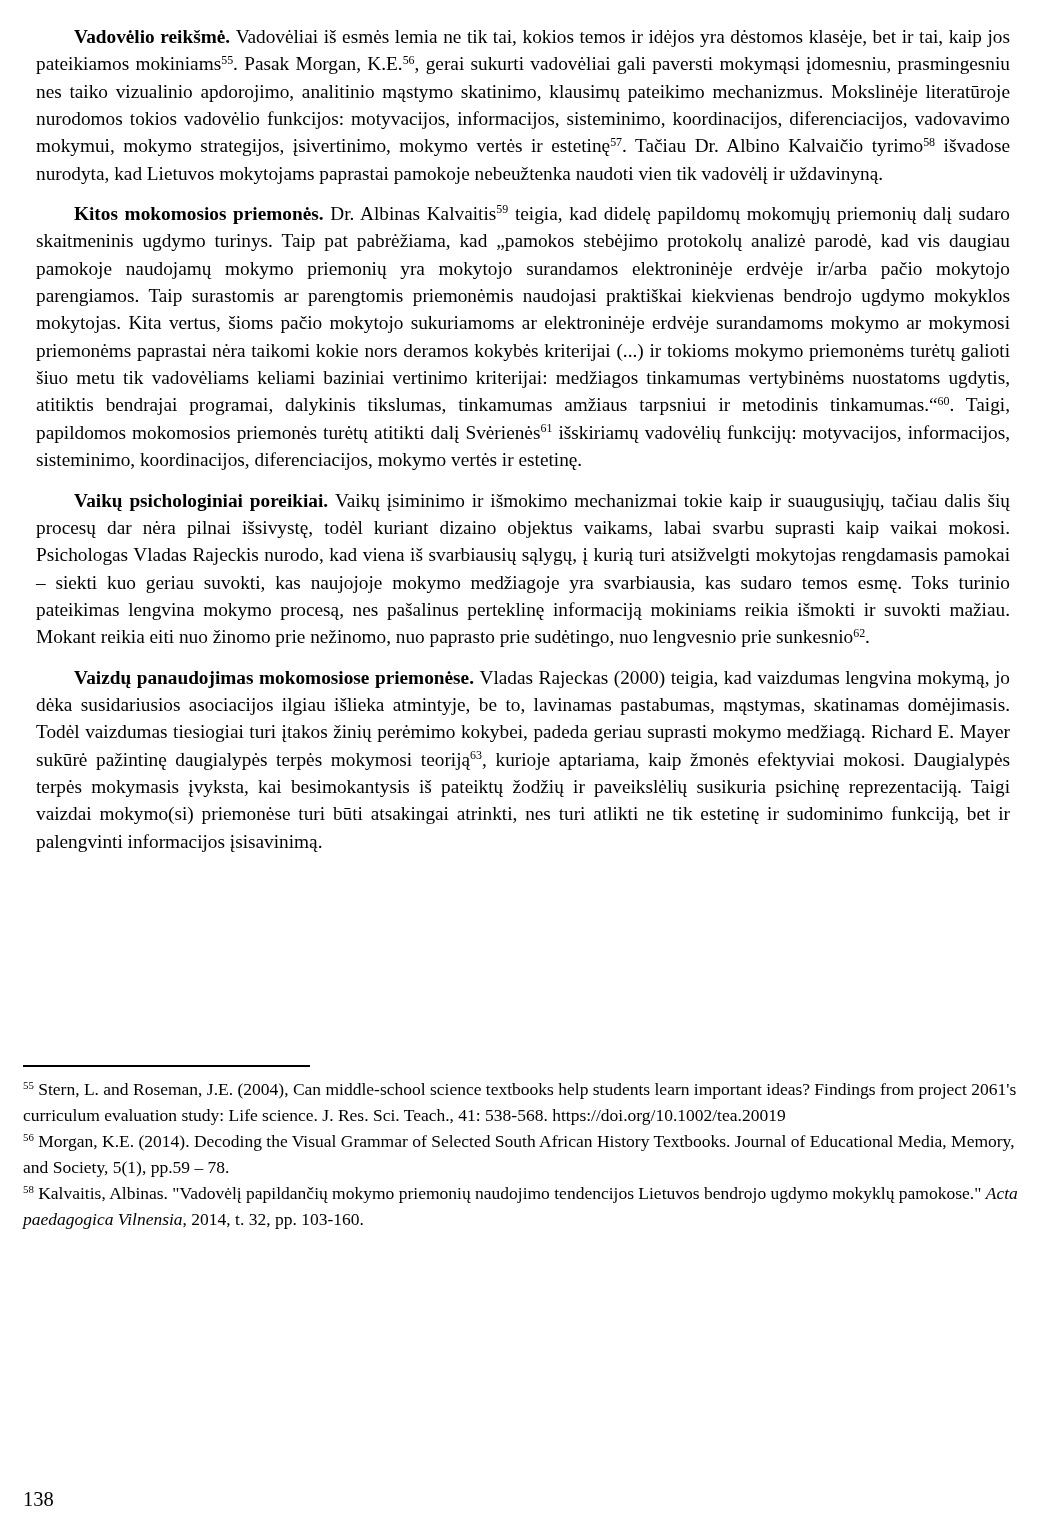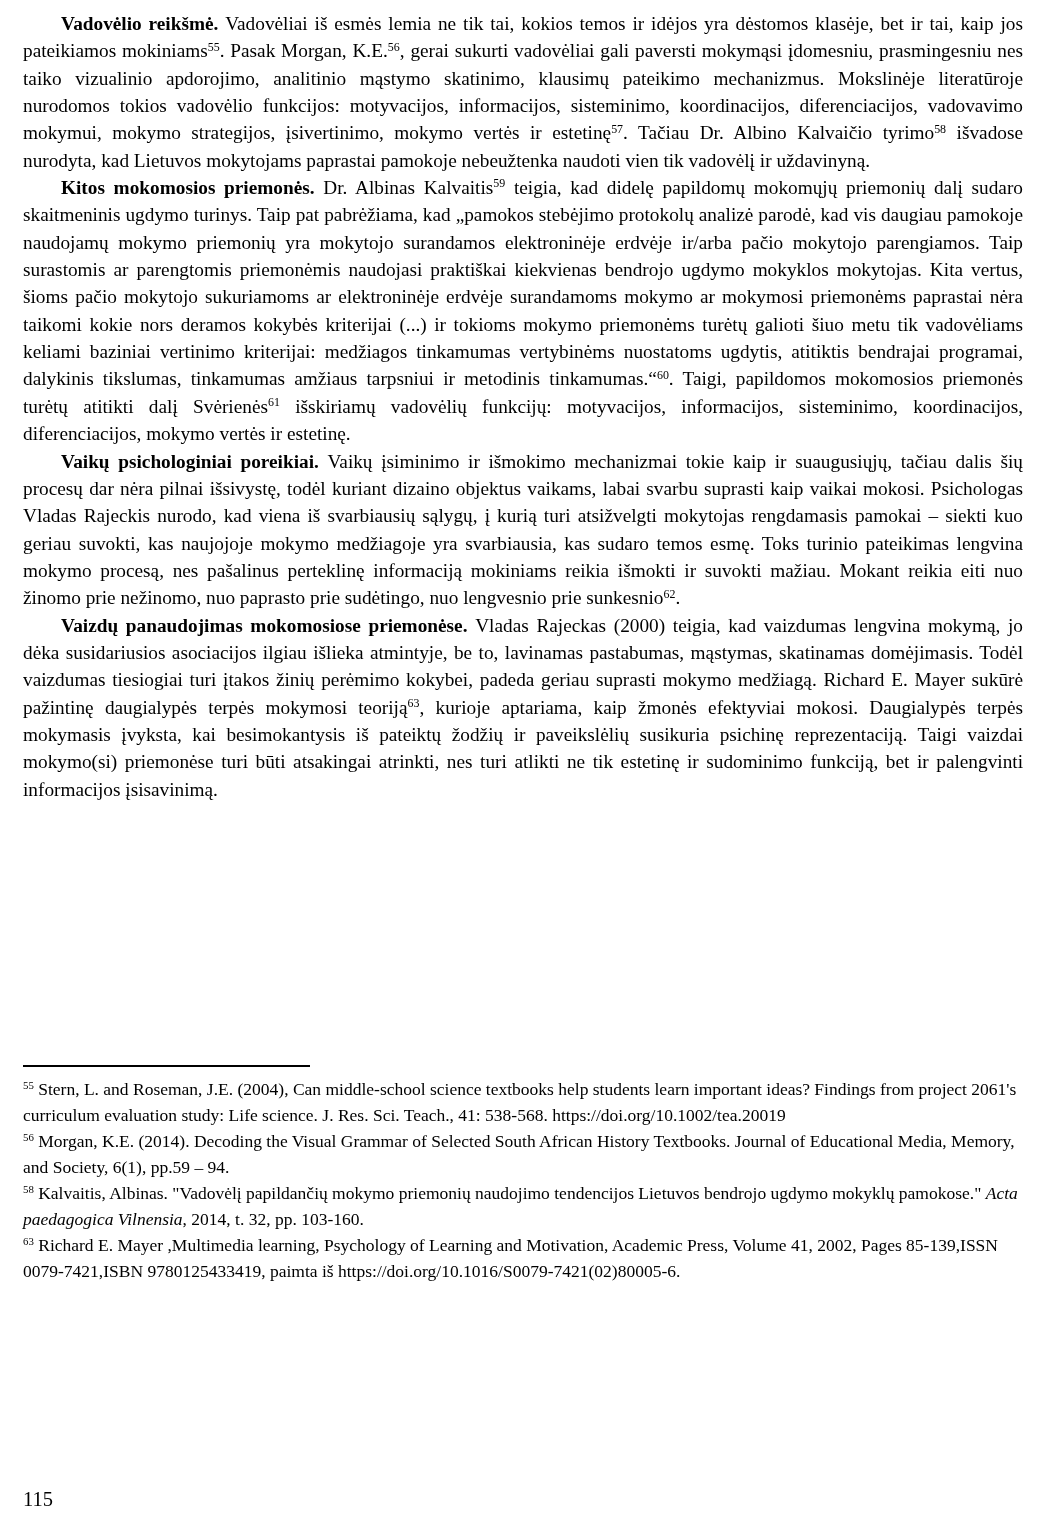--- a/index.html
+++ b/index.html
@@ -14,21 +14,21 @@
   }
   .body-text {
     position: absolute;
     left: 23px;
     right: 23px;
     top: 10px;
     font-size: 19.3px;
     line-height: 27.35px;
     text-align: justify;
   }
-  .para { margin: 0; text-indent: 38px; }
+  .para { margin: 13px; text-indent: 38px; }
   .b { font-weight: bold; }
   .i { font-style: italic; }
   sup.sup {
     font-size: 62%;
     line-height: 0;
     vertical-align: baseline;
     position: relative;
     top: -0.55em;
   }
   .fn-separator {
@@ -63,18 +63,17 @@
 <main class="page">
   <section class="body-text" id="body-text">
       <p class="para"><span class="b">Vadovėlio reikšmė. </span><span>Vadovėliai iš esmės lemia ne tik tai, kokios temos ir idėjos yra dėstomos klasėje, bet ir tai, kaip jos pateikiamos mokiniams</span><sup class="sup">55</sup><span>. Pasak Morgan, K.E.</span><sup class="sup">56</sup><span>, gerai sukurti vadovėliai gali paversti mokymąsi įdomesniu, prasmingesniu nes taiko vizualinio apdorojimo, analitinio mąstymo skatinimo, klausimų pateikimo mechanizmus. Mokslinėje literatūroje nurodomos tokios vadovėlio funkcijos: motyvacijos, informacijos, sisteminimo, koordinacijos, diferenciacijos, vadovavimo mokymui, mokymo strategijos, įsivertinimo, mokymo vertės ir estetinę</span><sup class="sup">57</sup><span>. Tačiau Dr. Albino Kalvaičio tyrimo</span><sup class="sup">58</sup><span> išvadose nurodyta, kad Lietuvos mokytojams paprastai pamokoje nebeužtenka naudoti vien tik vadovėlį ir uždavinyną.</span></p>
       <p class="para"><span class="b">Kitos mokomosios priemonės. </span><span>Dr. Albinas Kalvaitis</span><sup class="sup">59</sup><span> teigia, kad didelę papildomų mokomųjų priemonių dalį sudaro skaitmeninis ugdymo turinys. Taip pat pabrėžiama, kad „pamokos stebėjimo protokolų analizė parodė, kad vis daugiau pamokoje naudojamų mokymo priemonių yra mokytojo surandamos elektroninėje erdvėje ir/arba pačio mokytojo parengiamos. Taip surastomis ar parengtomis priemonėmis naudojasi praktiškai kiekvienas bendrojo ugdymo mokyklos mokytojas. Kita vertus, šioms pačio mokytojo sukuriamoms ar elektroninėje erdvėje surandamoms mokymo ar mokymosi priemonėms paprastai nėra taikomi kokie nors deramos kokybės kriterijai (...) ir tokioms mokymo priemonėms turėtų galioti šiuo metu tik vadovėliams keliami baziniai vertinimo kriterijai: medžiagos tinkamumas vertybinėms nuostatoms ugdytis, atitiktis bendrajai programai, dalykinis tikslumas, tinkamumas amžiaus tarpsniui ir metodinis tinkamumas.“</span><sup class="sup">60</sup><span>. Taigi, papildomos mokomosios priemonės turėtų atitikti dalį Svėrienės</span><sup class="sup">61</sup><span> išskiriamų vadovėlių funkcijų: motyvacijos, informacijos, sisteminimo, koordinacijos, diferenciacijos, mokymo vertės ir estetinę.</span></p>
       <p class="para"><span class="b">Vaikų psichologiniai poreikiai. </span><span>Vaikų įsiminimo ir išmokimo mechanizmai tokie kaip ir suaugusiųjų, tačiau dalis šių procesų dar nėra pilnai išsivystę, todėl kuriant dizaino objektus vaikams, labai svarbu suprasti kaip vaikai mokosi. Psichologas Vladas Rajeckis nurodo, kad viena iš svarbiausių sąlygų, į kurią turi atsižvelgti mokytojas rengdamasis pamokai – siekti kuo geriau suvokti, kas naujojoje mokymo medžiagoje yra svarbiausia, kas sudaro temos esmę. Toks turinio pateikimas lengvina mokymo procesą, nes pašalinus perteklinę informaciją mokiniams reikia išmokti ir suvokti mažiau. Mokant reikia eiti nuo žinomo prie nežinomo, nuo paprasto prie sudėtingo, nuo lengvesnio prie sunkesnio</span><sup class="sup">62</sup><span>.</span></p>
       <p class="para"><span class="b">Vaizdų panaudojimas mokomosiose priemonėse. </span><span>Vladas Rajeckas (2000) teigia, kad vaizdumas lengvina mokymą, jo dėka susidariusios asociacijos ilgiau išlieka atmintyje, be to, lavinamas pastabumas, mąstymas, skatinamas domėjimasis. Todėl vaizdumas tiesiogiai turi įtakos žinių perėmimo kokybei, padeda geriau suprasti mokymo medžiagą. Richard E. Mayer sukūrė pažintinę daugialypės terpės mokymosi teoriją</span><sup class="sup">63</sup><span>, kurioje aptariama, kaip žmonės efektyviai mokosi. Daugialypės terpės mokymasis įvyksta, kai besimokantysis iš pateiktų žodžių ir paveikslėlių susikuria psichinę reprezentaciją. Taigi vaizdai mokymo(si) priemonėse turi būti atsakingai atrinkti, nes turi atlikti ne tik estetinę ir sudominimo funkciją, bet ir palengvinti informacijos įsisavinimą.</span></p>
     </section>
   <div class="fn-separator"></div>
   <section class="footnotes" id="footnotes">
       <div class="fn"><sup class="sup">55</sup> <span>Stern, L. and Roseman, J.E. (2004), Can middle-school science textbooks help students learn important ideas? Findings from project 2061's curriculum evaluation study: Life science. J. Res. Sci. Teach., 41: 538-568. https://doi.org/10.1002/tea.20019</span></div>
-      <div class="fn"><sup class="sup">56</sup> <span>Morgan, K.E. (2014). Decoding the Visual Grammar of Selected South African History Textbooks. Journal of Educational Media, Memory, and Society, 6(1), pp.59 – 94.</span></div>
+      <div class="fn"><sup class="sup">56</sup> <span>Morgan, K.E. (2014). Decoding the Visual Grammar of Selected South African History Textbooks. Journal of Educational Media, Memory, and Society, 5(1), pp.59 – 78.</span></div>
       <div class="fn"><sup class="sup">58</sup> <span>Kalvaitis, Albinas. "Vadovėlį papildančių mokymo priemonių naudojimo tendencijos Lietuvos bendrojo ugdymo mokyklų pamokose." </span><span class="i">Acta paedagogica Vilnensia</span><span>, 2014, t. 32, pp. 103-160.</span></div>
-      <div class="fn"><sup class="sup">63</sup> <span>Richard E. Mayer ,Multimedia learning, Psychology of Learning and Motivation, Academic Press, Volume 41, 2002, Pages 85-139,ISSN 0079-7421,ISBN 9780125433419, paimta iš https://doi.org/10.1016/S0079-7421(02)80005-6.</span></div>
     </section>
-  <div class="page-number">115</div>
+  <div class="page-number">138</div>
 </main>
 
 </body></html>

